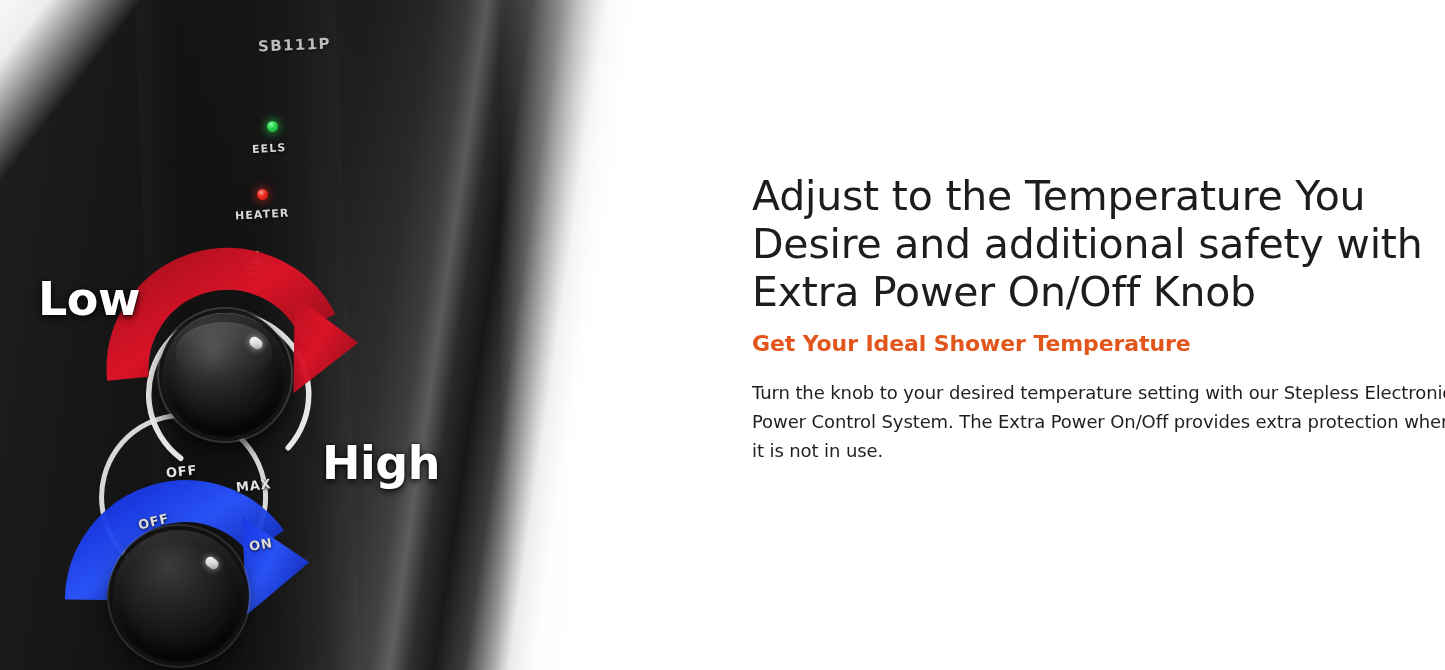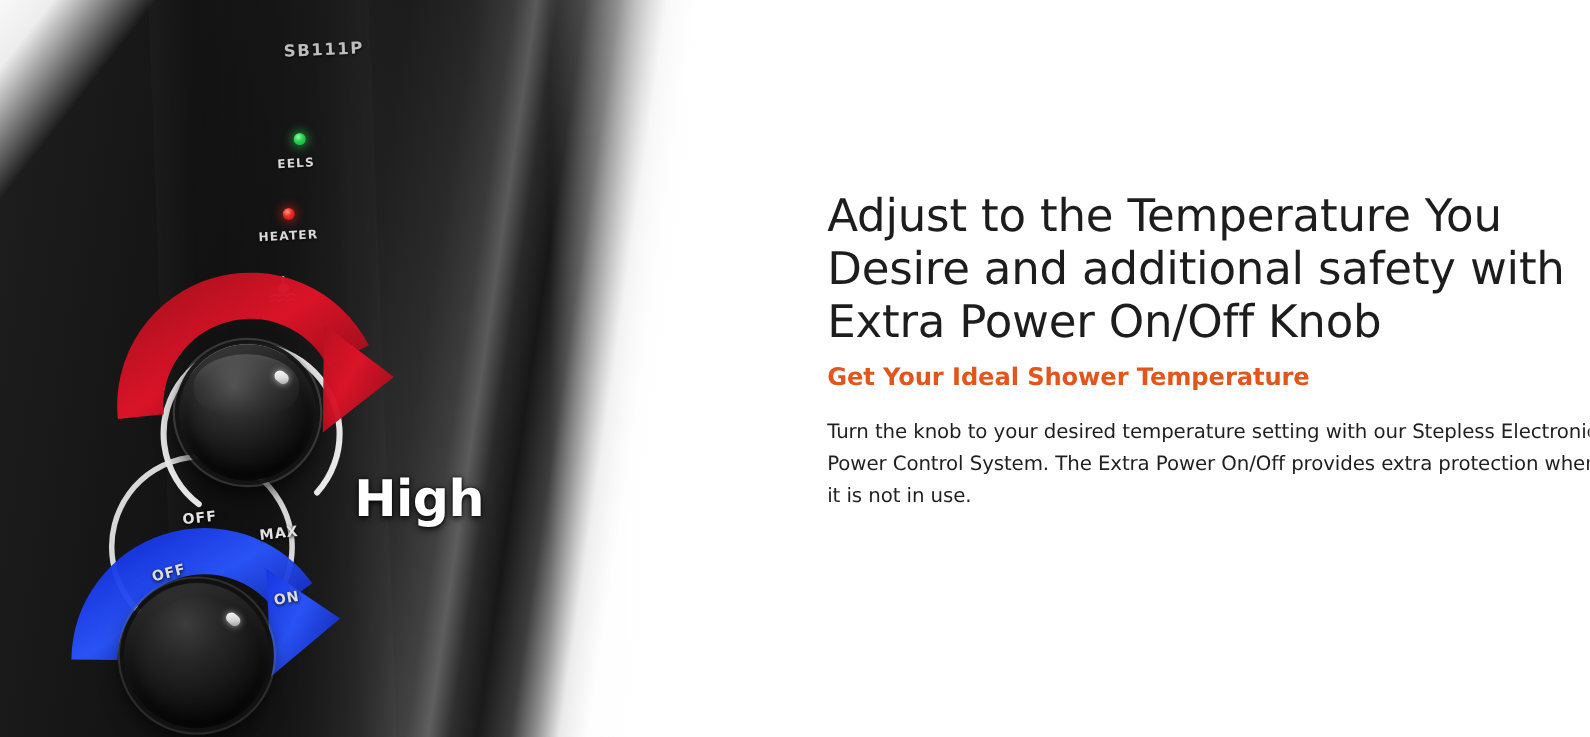--- a/index.html
+++ b/index.html
@@ -274,21 +274,21 @@
   
   .callout {
     position: absolute;
     font-family: "DejaVu Sans", sans-serif;
     font-weight: 700;
     color: #ffffff;
     text-shadow: 0 2px 7px rgba(0,0,0,0.95), 0 0 2px rgba(0,0,0,0.9);
     letter-spacing: -0.5px;
   }
   .callout-low  { left: 38px;  top: 272px; font-size: 46px; }
-  .callout-high { left: 322px; top: 426px; font-size: 46px; }
+  .callout-high { left: 322px; top: 436px; font-size: 46px; }
 
   
   .copy-pane {
     position: relative;
     flex: 1 1 auto;
     background: #ffffff;
     padding: 0;
   }
   .copy-inner {
     position: absolute;
@@ -388,20 +388,21 @@
     <div class="knob-temp-pip"></div>
 
     <div class="knob knob-power"></div>
     <div class="knob-power-pip"></div>
 
     <div class="scale-txt scale-off">OFF</div>
     <div class="scale-txt scale-max">MAX</div>
     <div class="scale-txt scale-off2">OFF</div>
     <div class="scale-txt scale-on">ON</div>
 
+    <div class="callout callout-low">Low</div>
     <div class="callout callout-high">High</div>
 
     <div class="photo-fade-tl"></div>
     <div class="photo-fade-right"></div>
   </div>
 
   <div class="copy-pane">
     <div class="copy-inner">
       <h1 class="headline">Adjust to the Temperature You Desire and additional safety with Extra Power On/Off Knob</h1>
       <h2 class="subhead">Get Your Ideal Shower Temperature</h2>

